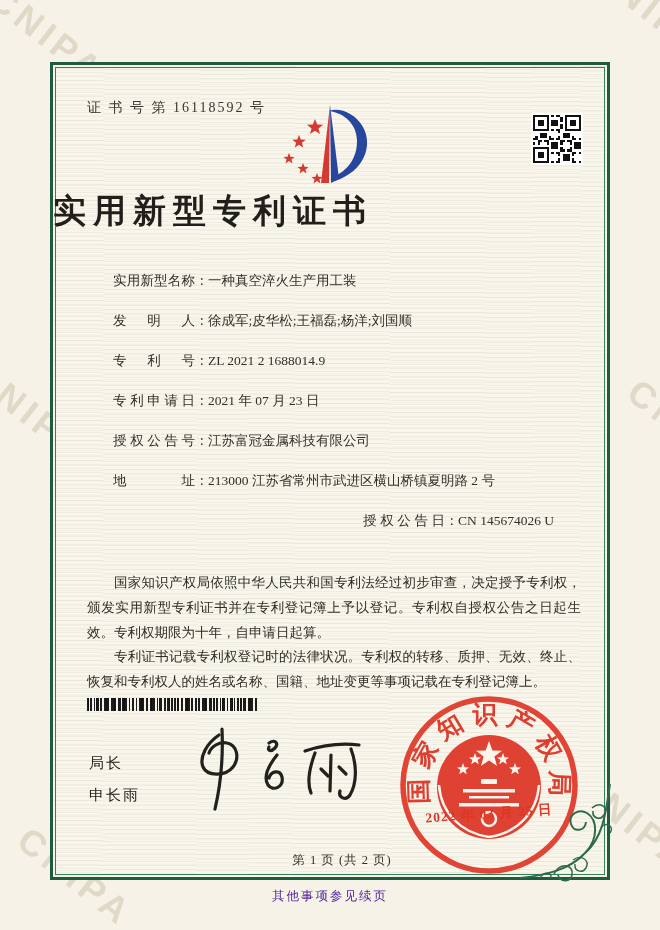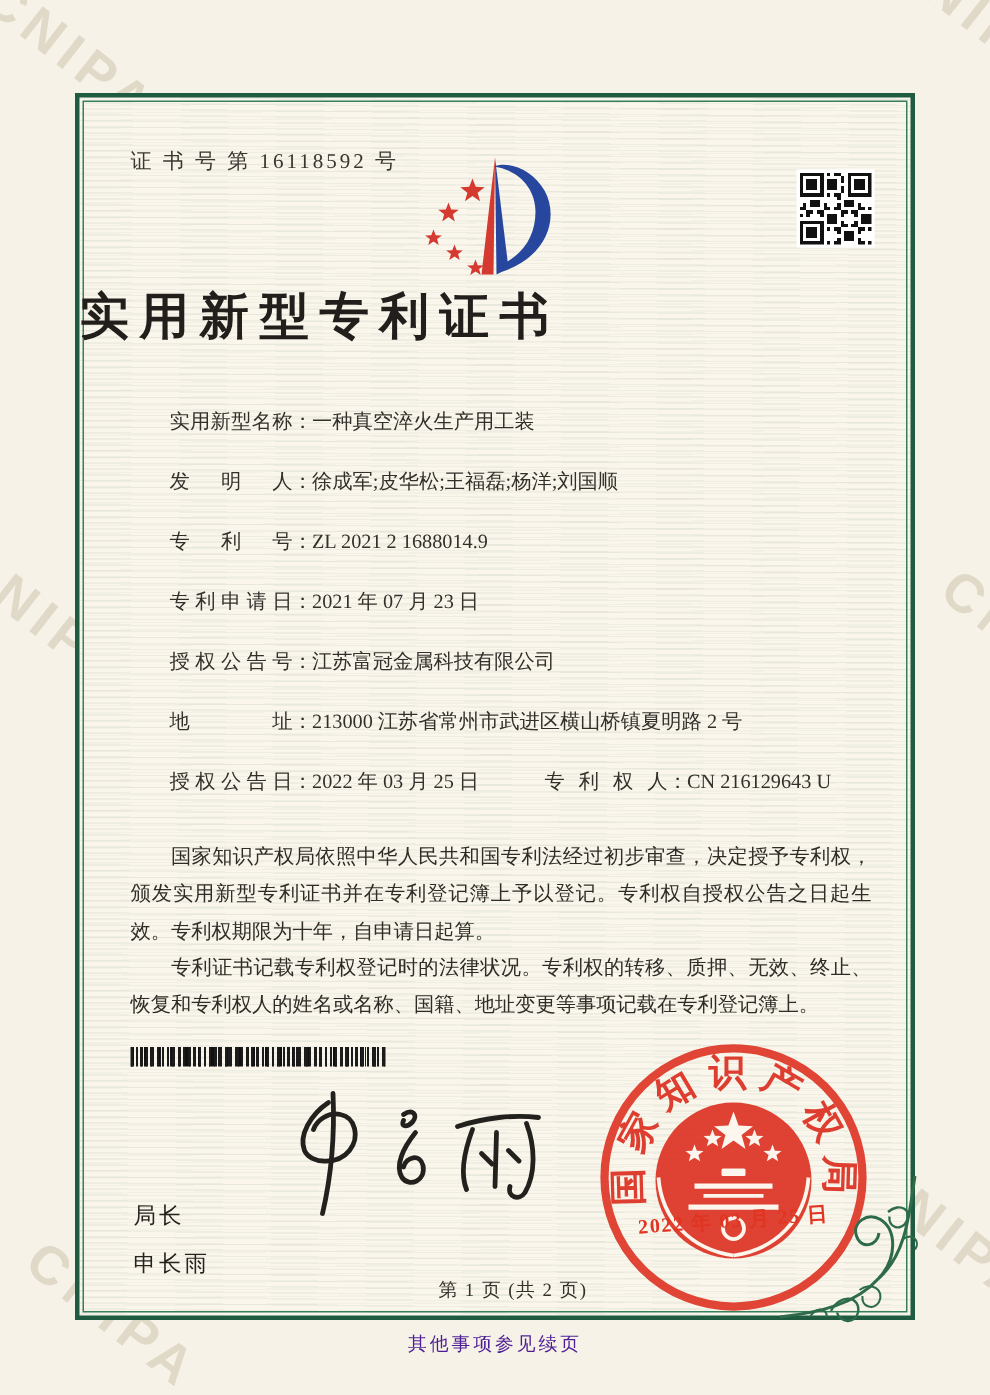--- a/index.html
+++ b/index.html
@@ -37,32 +37,32 @@
   }
   .fields { position:absolute; left:34px; top:206px; width:500px; font-size:13.5px;margin-left:26px; }
   .frow { line-height:19px; margin-bottom:21px; white-space:nowrap; position:relative; }
   .flabel {
     display:inline-block; width:82px; text-align:justify; text-align-last:justify;
     vertical-align:top; color:#33302b;
   }
   .colon { display:inline-block; width:13px; }
   .fval { color:#33302b; }
   .grant-no-group { position:absolute; left:250px; top:0; }
-  .paras { position:absolute; left:34px; top:494px; width:494px; font-size:13.5px;
+  .paras { position:absolute; left:34px; top:506px; width:494px; font-size:13.5px;
            line-height:1.84; text-align:justify; color:#2f2c27; }
   .paras p { text-indent:2em; }
   .barcode {
     position:absolute; left:34px; top:633px; width:170px; height:13px;
     background:
       repeating-linear-gradient(90deg,#1c1c1c 0 1.5px,rgba(0,0,0,0) 1.5px 3.5px),
       repeating-linear-gradient(90deg,#1c1c1c 0 1px,rgba(0,0,0,0) 1px 6.5px),
       repeating-linear-gradient(90deg,#111 0 2px,rgba(0,0,0,0) 2px 9px);
   }
   .signer { position:absolute; left:36px; top:682px; font-size:15px; line-height:32px;
-            letter-spacing:2px; color:#26231f;margin-top:48px; }
+            letter-spacing:2px; color:#26231f; }
   .signature { position:absolute; left:132px; top:656px; z-index:2; }
   .seal { position:absolute; left:344px; top:628px; width:184px; height:184px; z-index:3; }
   .seal-date {
     position:absolute; left:-4px; top:112px; width:192px; text-align:center;
     color:#e03522; font-size:13.5px; letter-spacing:1px; font-weight:bold;
     transform:rotate(-4deg); white-space:nowrap;
   }
   .pagenum { position:absolute; left:0; top:787px; width:100%; text-align:center;
              font-size:12.5px; letter-spacing:1px; color:#34302a;margin-left:12px; }
   .flourish { position:absolute; left:518px; top:778px; z-index:2; }
@@ -240,25 +240,22 @@
       <div class="frow">
         <span class="flabel">专利申请日</span><span class="colon">：</span><span class="fval">2021 年 07 月 23 日</span>
       </div>
       <div class="frow">
         <span class="flabel">授权公告号</span><span class="colon">：</span><span class="fval">江苏富冠金属科技有限公司</span>
       </div>
       <div class="frow">
         <span class="flabel">地址</span><span class="colon">：</span><span class="fval">213000 江苏省常州市武进区横山桥镇夏明路 2 号</span>
       </div>
       <div class="frow">
-        <span>
-          <span class="flabel">授权公告日</span><span class="colon">：</span><span class="fval">2022 年 03 月 25 日</span>
-        </span>
         <span class="grant-no-group">
-          <span class="flabel">专利权人</span><span class="colon">：</span><span class="fval">CN 216129643 U</span>
+          <span class="flabel">授权公告日</span><span class="colon">：</span><span class="fval">CN 145674026 U</span>
         </span>
       </div>
     </div>
 
     <div class="paras">
       <p>国家知识产权局依照中华人民共和国专利法经过初步审查，决定授予专利权，颁发实用新型专利证书并在专利登记簿上予以登记。专利权自授权公告之日起生效。专利权期限为十年，自申请日起算。</p>
       <p>专利证书记载专利权登记时的法律状况。专利权的转移、质押、无效、终止、恢复和专利权人的姓名或名称、国籍、地址变更等事项记载在专利登记簿上。</p>
     </div>
 
     <div class="barcode"></div>

